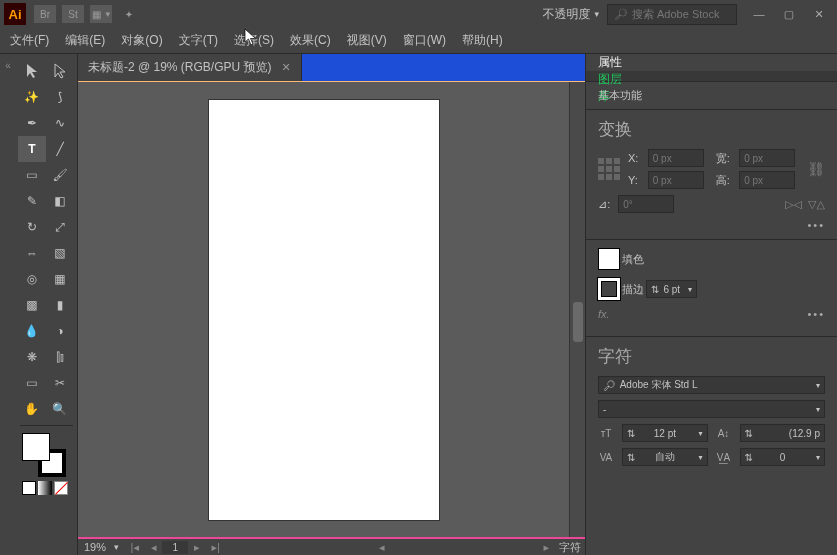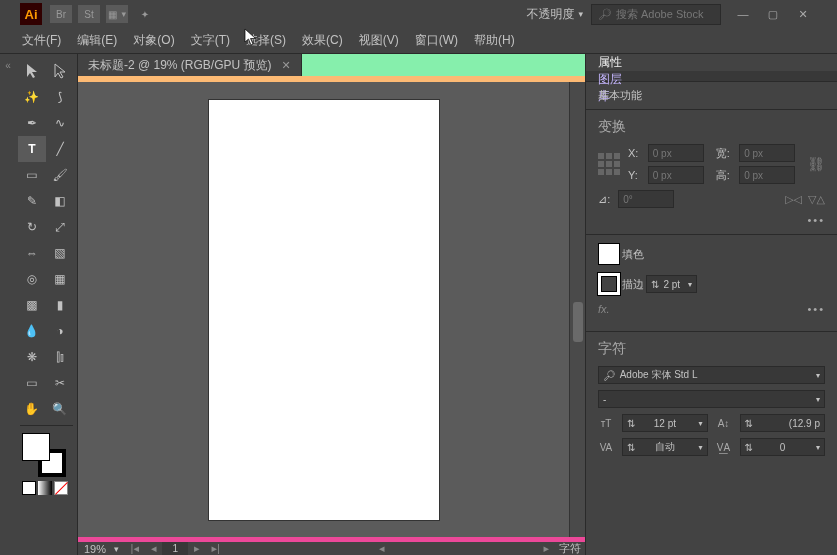--- a/index.html
+++ b/index.html
@@ -1,30 +1,30 @@
 <!DOCTYPE html>
 <html><head>
 <meta charset="utf-8">
 <style>
 * { margin: 0; padding: 0; box-sizing: border-box; font-family: "Microsoft YaHei", sans-serif; }
 body { background: #434343; color: #c2c2c2; font-size: 12px; width: 837px; height: 555px; overflow: hidden; position: relative; }
 
 
-.titlebar { height: 28px; background: #434343; display: flex; align-items: center; padding: 0 20px; }
+.titlebar { height: 28px; background: #434343; display: flex; align-items: center; padding: 0 4px; }
 .app-icon { width: 22px; height: 22px; background: #310000; color: #ff9a00; font-weight: bold; display: flex; align-items: center; justify-content: center; font-size: 13px; margin-right: 8px; }
 .top-tool { width: 22px; height: 18px; background: #5a5a5a; margin-right: 6px; display: flex; align-items: center; justify-content: center; color: #999; font-size: 10px; }
 .spacer { flex: 1; }
 .workspace-dd { display: flex; align-items: center; font-size: 12px; margin-right: 8px; cursor: pointer; }
 .caret { font-size: 9px; margin-left: 4px; }
 .search-stock { background: #383838; border: 1px solid #2a2a2a; padding: 2px 6px; display: flex; align-items: center; font-size: 11px; color: #777; width: 130px; }
 .win-btns { display: flex; gap: 14px; margin-left: 14px; margin-right: 6px; }
 .win-btn { width: 16px; height: 14px; color: #aaa; cursor: pointer; display: flex; align-items: center; justify-content: center; font-size: 11px; }
 
 
-.menubar { height: 26px; background: #434343; display: flex; align-items: center; padding: 0 16px; gap: 4px; border-bottom: 1px solid #2a2a2a; }
+.menubar { height: 26px; background: #434343; display: flex; align-items: center; padding: 0 4px; gap: 4px; border-bottom: 1px solid #2a2a2a; }
 .menu-item { padding: 3px 6px; cursor: pointer; font-size: 12px; }
 
 
 .main { display: flex; height: calc(100% - 54px); }
 
 
 .tools-col { width: 16px; background: #434343; display: flex; flex-direction: column; align-items: center; padding-top: 6px; }
 .collapse-chev { font-size: 10px; color: #888; cursor: pointer; }
 
 .toolbar { width: 62px; background: #434343; border-right: 1px solid #2a2a2a; display: flex; flex-direction: column; padding: 4px 2px; }
@@ -40,46 +40,46 @@
 .stroke-sw { position: absolute; width: 28px; height: 28px; border: 4px solid #000; background: #fff; right: 0; bottom: 0; }
 .mini-swatches { display: flex; gap: 2px; margin-top: 4px; }
 .mini-sw { width: 14px; height: 14px; }
 .mini-color { background: #fff; border: 1px solid #000; }
 .mini-grad { background: linear-gradient(90deg,#fff,#000); }
 .mini-none { background: #fff; border: 1px solid #888; position: relative; }
 .mini-none::after { content:''; position:absolute; width:140%; height:1px; background:red; top:50%; left:-20%; transform: rotate(-45deg); }
 
 
 .doc-area { flex: 1; display: flex; flex-direction: column; background: #4a4a4a; }
-.doc-tabs { height: 28px; background: #86efac; display: flex; align-items: stretch; border-bottom: 6px solid #fdba74; }
+.doc-tabs { height: 28px; background: #1d4ed8; display: flex; align-items: stretch; border-bottom: 1px solid #fdba74; }
 .doc-tab { background: #434343; padding: 0 10px; display: flex; align-items: center; gap: 10px; font-size: 12px; border-right: 1px solid #2a2a2a; }
 .tab-close { cursor: pointer; color: #999; font-size: 11px; }
 .canvas-wrap { flex: 1; display: flex; position: relative; }
 .canvas { flex: 1; background: #5b5b5b; display: flex; align-items: center; justify-content: center; position: relative; }
 .artboard { background: #fff; width: 230px; height: 420px; box-shadow: 0 0 0 1px #333; }
 .vscroll { width: 16px; background: #4a4a4a; border-left: 1px solid #333; position: relative; }
 .vscroll-thumb { position: absolute; width: 10px; left: 3px; top: 220px; height: 40px; background: #6a6a6a; border-radius: 3px; }
 .cursor-ptr { position: absolute; top: 24px; left: 244px; color: #fff; font-size: 14px; }
 
-.doc-status { height: 18px; background: #434343; border-top: 5px solid #ec4899; display: flex; align-items: center; font-size: 11px; }
+.doc-status { height: 18px; background: #434343; border-top: 2px solid #ec4899; display: flex; align-items: center; font-size: 11px; }
 .zoom-sel { padding: 0 6px; display: flex; align-items: center; gap: 4px; }
 .nav-btn { padding: 0 6px; color: #888; cursor: pointer; }
 .page-disp { background: #383838; padding: 1px 10px; font-size: 10px; }
 .status-right { flex:1; display:flex; justify-content:center; }
 .tray-handle { width: 30px; text-align:center; }
 
 
 .right-panels { width: 252px; background: #434343; border-left: 1px solid #2a2a2a; display: flex; flex-direction: column; }
 .panel-tabs { height: 28px; display: flex; align-items: stretch; border-bottom: 1px solid #2a2a2a; background: #383838; flex-direction: column; }
-.panel-tab { padding: 0 12px; display: flex; align-items: center; cursor: pointer; font-size: 12px; color: #c4b5fd; }
+.panel-tab { padding: 0 12px; display: flex; align-items: center; cursor: pointer; font-size: 12px; color: #22c55e; }
 .panel-tab.active { background: #434343; color: #eee; }
 .panel-body { flex: 1; overflow-y: auto; padding: 0; }
 .panel-section { padding: 8px 12px; }
 .panel-section.divider { border-top: 1px solid #2a2a2a; }
-.sec-title { font-size: 14px; color: #aaa; margin-bottom: 8px; }
+.sec-title { font-size: 17px; color: #aaa; margin-bottom: 8px; }
 .no-sel { font-size: 11px; padding: 6px 12px; }
 
 .transform-grid { display: flex; gap: 8px; align-items: center; }
 .ref-point { width: 22px; height: 22px; display: grid; grid-template-columns: repeat(3,1fr); grid-template-rows: repeat(3,1fr); gap: 2px; }
 .ref-point span { background: #666; }
 .xy-grid { display: grid; grid-template-columns: auto 60px auto 60px; gap: 4px 8px; align-items: center; font-size: 11px; flex:1; }
 .num-input { background: #383838; border: 1px solid #2a2a2a; color: #777; padding: 2px 4px; font-size: 10px; width: 56px; height: 18px; }
 .link-icon { color: #888; font-size: 14px; }
 .row-small { display:flex; align-items:center; gap:8px; margin-top: 6px; font-size:11px; }
 .flip-btns { margin-left:auto; display:flex; gap:6px; color:#888; }
@@ -306,21 +306,21 @@
       <div class="panel-section divider">
         <div class="appearance-row">
           <div class="fill-preview"></div>
           <span>填色</span>
         </div>
         <div class="appearance-row">
           <div class="stroke-preview"></div>
           <span>描边</span>
           <div class="combo">
             <span>⇅</span>
-            <span>2 pt</span>
+            <span>6 pt</span>
             <span class="caret">▾</span>
           </div>
         </div>
         <div class="appearance-row">
           <span class="fx-row">fx.</span>
           <span class="more-dots">•••</span>
         </div>
       </div>
 
       <div class="panel-section divider char-sec">

